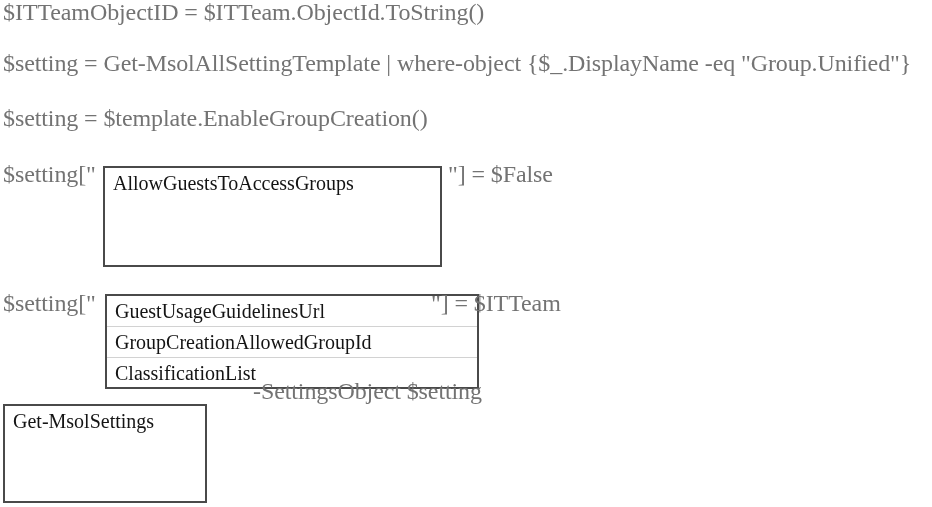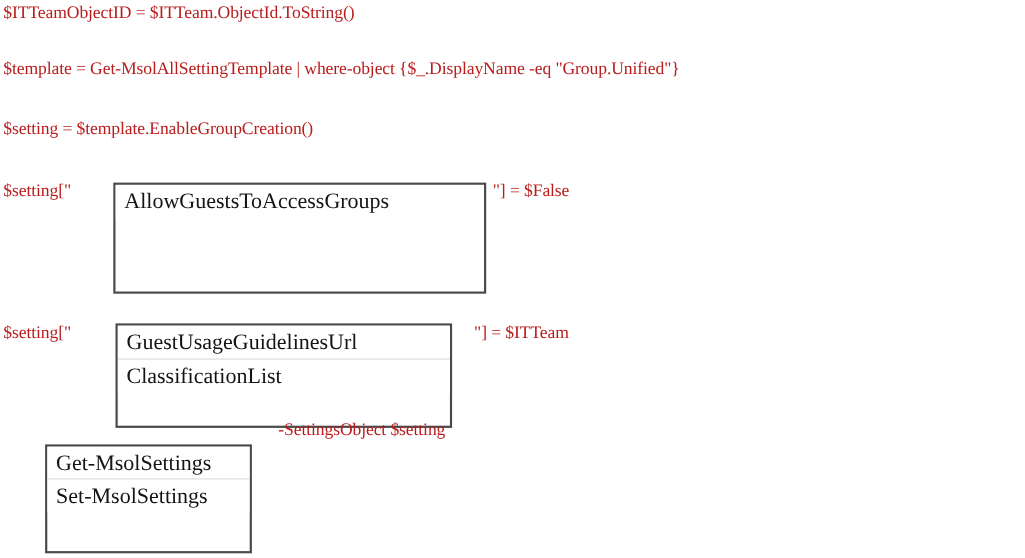--- a/index.html
+++ b/index.html
@@ -13,24 +13,24 @@
     position: relative;
     overflow: hidden;
     font-family: "Liberation Serif", "DejaVu Serif", serif;
     color: #111111;
     -webkit-font-smoothing: antialiased;
   }
 
   .code-line {
     position: absolute;
     font-family: "Liberation Serif", "DejaVu Serif", serif;
-    font-size: 16px;
+    font-size: 24px;
     line-height: 24px;
     white-space: pre;
-    color: #b91c1c;
+    color: #737373;
     letter-spacing: -0.1px;
   }
 
   
   #line-1        { left: 3px;   top: 0px;   }
   #line-2        { left: 3px;   top: 51px;  }
   #line-3        { left: 3px;   top: 106px; }
 
   #setting-prefix-1 { left: 3px;   top: 162px; }
   #setting-suffix-1 { left: 448px; top: 162px; }
@@ -62,51 +62,51 @@
   }
   .option-row:last-child {
     border-bottom: none;
   }
 
   
   #option-box-1 { left: 103px; top: 166px;  width: 339px; height: 101px; }
   #option-box-1 .option-row { height: 31px; line-height: 29px; }
 
   
-  #option-box-2 { left: 105px; top: 294px;  width: 306px; height: 95px; }
+  #option-box-2 { left: 105px; top: 294px;  width: 374px; height: 95px; }
   #option-box-2 .option-row { height: 31px; line-height: 29px; }
 
   
-  #option-box-3 { left: 3px;   top: 404px;  width: 188px; height: 99px; margin-left: 38px; }
+  #option-box-3 { left: 3px;   top: 404px;  width: 204px; height: 99px; }
   #option-box-3 .option-row { height: 30px; line-height: 28px; }
 </style>
 </head>
 <body>
 
 <div class="code-line" id="line-1">$ITTeamObjectID = $ITTeam.ObjectId.ToString()</div>
 
-<div class="code-line" id="line-2">$template = Get-MsolAllSettingTemplate | where-object {$_.DisplayName -eq "Group.Unified"}</div>
+<div class="code-line" id="line-2">$setting = Get-MsolAllSettingTemplate | where-object {$_.DisplayName -eq "Group.Unified"}</div>
 
 <div class="code-line" id="line-3">$setting = $template.EnableGroupCreation()</div>
 
 <div class="code-line" id="setting-prefix-1">$setting["</div>
 
 <div class="option-box" id="option-box-1">
   <div class="option-row">AllowGuestsToAccessGroups</div>
 </div>
 
 <div class="code-line" id="setting-suffix-1">"] = $False</div>
 
 <div class="code-line" id="setting-prefix-2">$setting["</div>
 
 <div class="option-box" id="option-box-2">
   <div class="option-row">GuestUsageGuidelinesUrl</div>
+  <div class="option-row">GroupCreationAllowedGroupId</div>
   <div class="option-row">ClassificationList</div>
 </div>
 
 <div class="code-line" id="setting-suffix-2">"] = $ITTeam</div>
 
 <div class="option-box" id="option-box-3">
   <div class="option-row">Get-MsolSettings</div>
-  <div class="option-row">Set-MsolSettings</div>
 </div>
 
 <div class="code-line" id="cmdlet-suffix">-SettingsObject $setting</div>
 
 </body></html>

